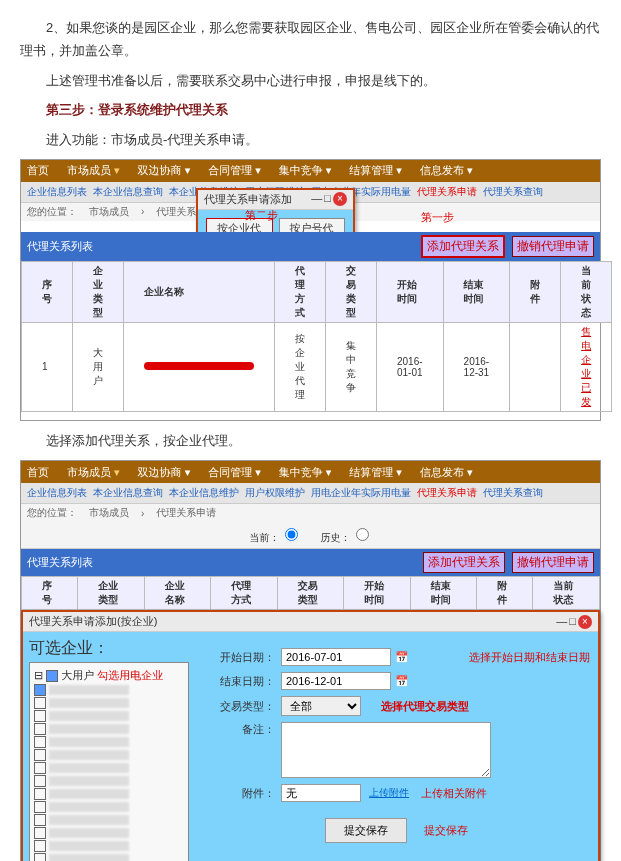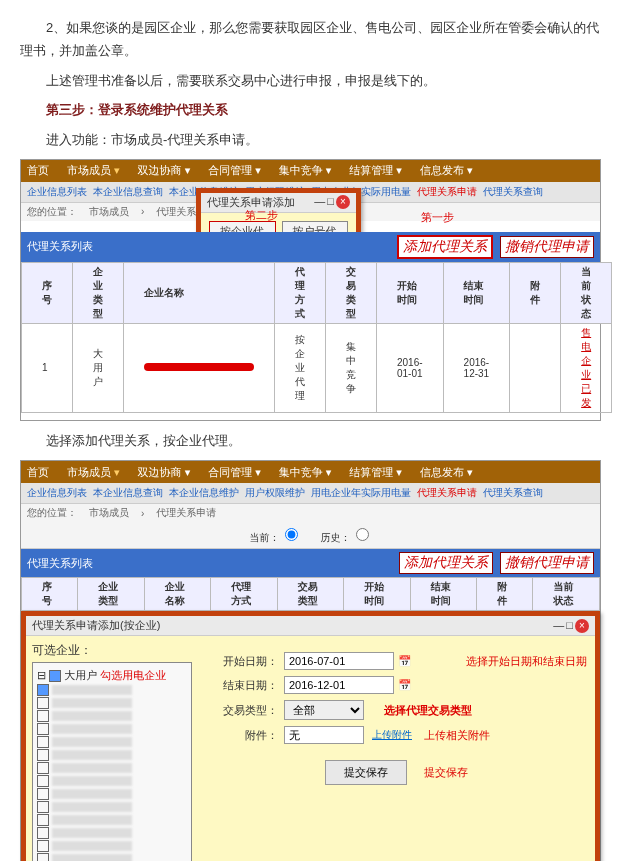--- a/index.html
+++ b/index.html
@@ -6,29 +6,29 @@
   p { margin: 6px 0; line-height: 1.8; }
   .indent { text-indent: 2em; }
   .red-bold { color: #7f1d1d; font-weight: bold; }
   .screenshot { border: 1px solid #999; background: #fff; margin: 8px 0; font-size: 11px; position: relative; }
   .menubar { background: #a16207; color: #fff; height: 22px; display: flex; align-items: center; padding: 0 6px; gap: 18px; }
   .menubar span { color: #fff; }
   .menubar .active { color: #ffcc66; }
   .submenu { background: #e5e5e5; color: #2060c0; border-bottom: 1px solid #ccc; height: 20px; display: flex; align-items: center; padding: 0 6px; gap: 6px; font-size: 10px; }
   .submenu .sel { color: #d00; }
   .crumb { background: #f4f4f4; color: #666; height: 18px; display: flex; align-items: center; padding: 0 6px; gap: 12px; font-size: 10px; }
-  .popup { border: 5px solid #c2410c; background: #fef9c3; box-shadow: 2px 2px 4px rgba(0,0,0,.3); }
+  .popup { border: 2px solid #c2410c; background: #7dd3fc; box-shadow: 2px 2px 4px rgba(0,0,0,.3); }
   .popup-title { background: #eaeaea; border-bottom: 1px solid #ccc; padding: 2px 6px; display:flex; justify-content:space-between; align-items:center;}
   .close-icon { display:inline-block; width:14px; height:14px; background:#d33; border-radius:50%; color:#fff; text-align:center; line-height:13px; font-size:10px;}
   .btn { display:inline-block; border:1px solid #888; background:#f4f4f4; padding:2px 10px; font-size:11px; cursor:pointer;}
   .tbl { width:100%; border-collapse:collapse; font-size:10px;}
   .tbl th, .tbl td { border:1px solid #bbb; padding:2px 20px; text-align:left; }
   .tbl th { background:#eef; }
   .list-head { background:#3a6fc9; color:#fff; padding:3px 6px; display:flex; justify-content:space-between; align-items:center;}
-  .list-head .right button { font-size:14px; border:1px solid #800; background:#ffffff; color:#c00; padding:1px 4px; margin-left:4px;font-style:italic;}
+  .list-head .right button { font-size:12px; border:1px solid #800; background:#c4b5fd; color:#c00; padding:1px 4px; margin-left:4px;}
   .red-annot { color:#d00; font-size:11px; position:absolute; }
   .form-row { display:flex; align-items:center; margin:6px 0; font-size:11px;}
   .form-row label { width:60px; text-align:right; margin-right:6px;}
   .form-row input[type=text], .form-row select, .form-row textarea { border:1px solid #999; padding:2px 4px; font-size:11px;}
   .tree-panel { border:1px solid #888; background:#f8f8f8; padding:4px; height:260px; overflow:hidden; }
   .tree-line { display:flex; align-items:center; gap:3px; margin:1px 0;}
   .cb { width:10px; height:10px; border:1px solid #666; display:inline-block;}
   .blur { display:inline-block; width:80px; height:10px; background:#ddd; filter:blur(1px);}
   .big-area { width:100%; display:flex; }
   .left-col { width:160px; padding:6px; }
@@ -184,21 +184,21 @@
     <div class="popup-title">
       <span>代理关系申请添加(按企业)</span>
       <span style="display:flex; gap:2px;">
         <span>—</span>
         <span>□</span>
         <span class="close-icon">×</span>
       </span>
     </div>
     <div class="big-area">
       <div class="left-col">
-        <div style="font-size:12px; margin-bottom:3px;">可选企业：</div>
+        <div style="font-size:16px; margin-bottom:3px;">可选企业：</div>
         <div class="tree-panel">
           <div class="tree-line">
               <span>⊟</span>
               <span class="cb" style="background:#59f;"></span> 
               <span>大用户</span> 
               <span class="red-annot" style="position:static;">勾选用电企业</span>
             </div>
           <div class="tree-line">
               <span class="cb" style="background:#59f;"></span>
               <span class="blur"></span>
@@ -276,20 +276,24 @@
         <div class="form-row">
           <label>结束日期：</label>
           <input type="text" style="width: 100px;" value="2016-12-01">
           <span style="margin-left:4px;">📅</span>
         </div>
         <div class="form-row">
           <label>交易类型：</label>
           <select style="width:80px;"><option>全部</option></select>
           <span class="red-annot" style="position:static; margin-left:20px;font-weight:bold;">选择代理交易类型</span>
         </div>
+        <div class="form-row" style="align-items:flex-start;">
+          <label>备注：</label>
+          <textarea style="width: 200px; height: 50px;"></textarea>
+        </div>
         <div class="form-row">
           <label>附件：</label>
           <input type="text" style="width: 70px;" value="无">
           <a href="#" style="color:#06c; margin-left:8px; font-size:10px;">上传附件</a>
           <span class="red-annot" style="position:static; margin-left:12px;">上传相关附件</span>
         </div>
         <div style="text-align:center; margin-top:16px;">
           <button class="submit">提交保存</button>
           <span class="red-annot" style="position:static; margin-left:14px;">提交保存</span>
         </div>

